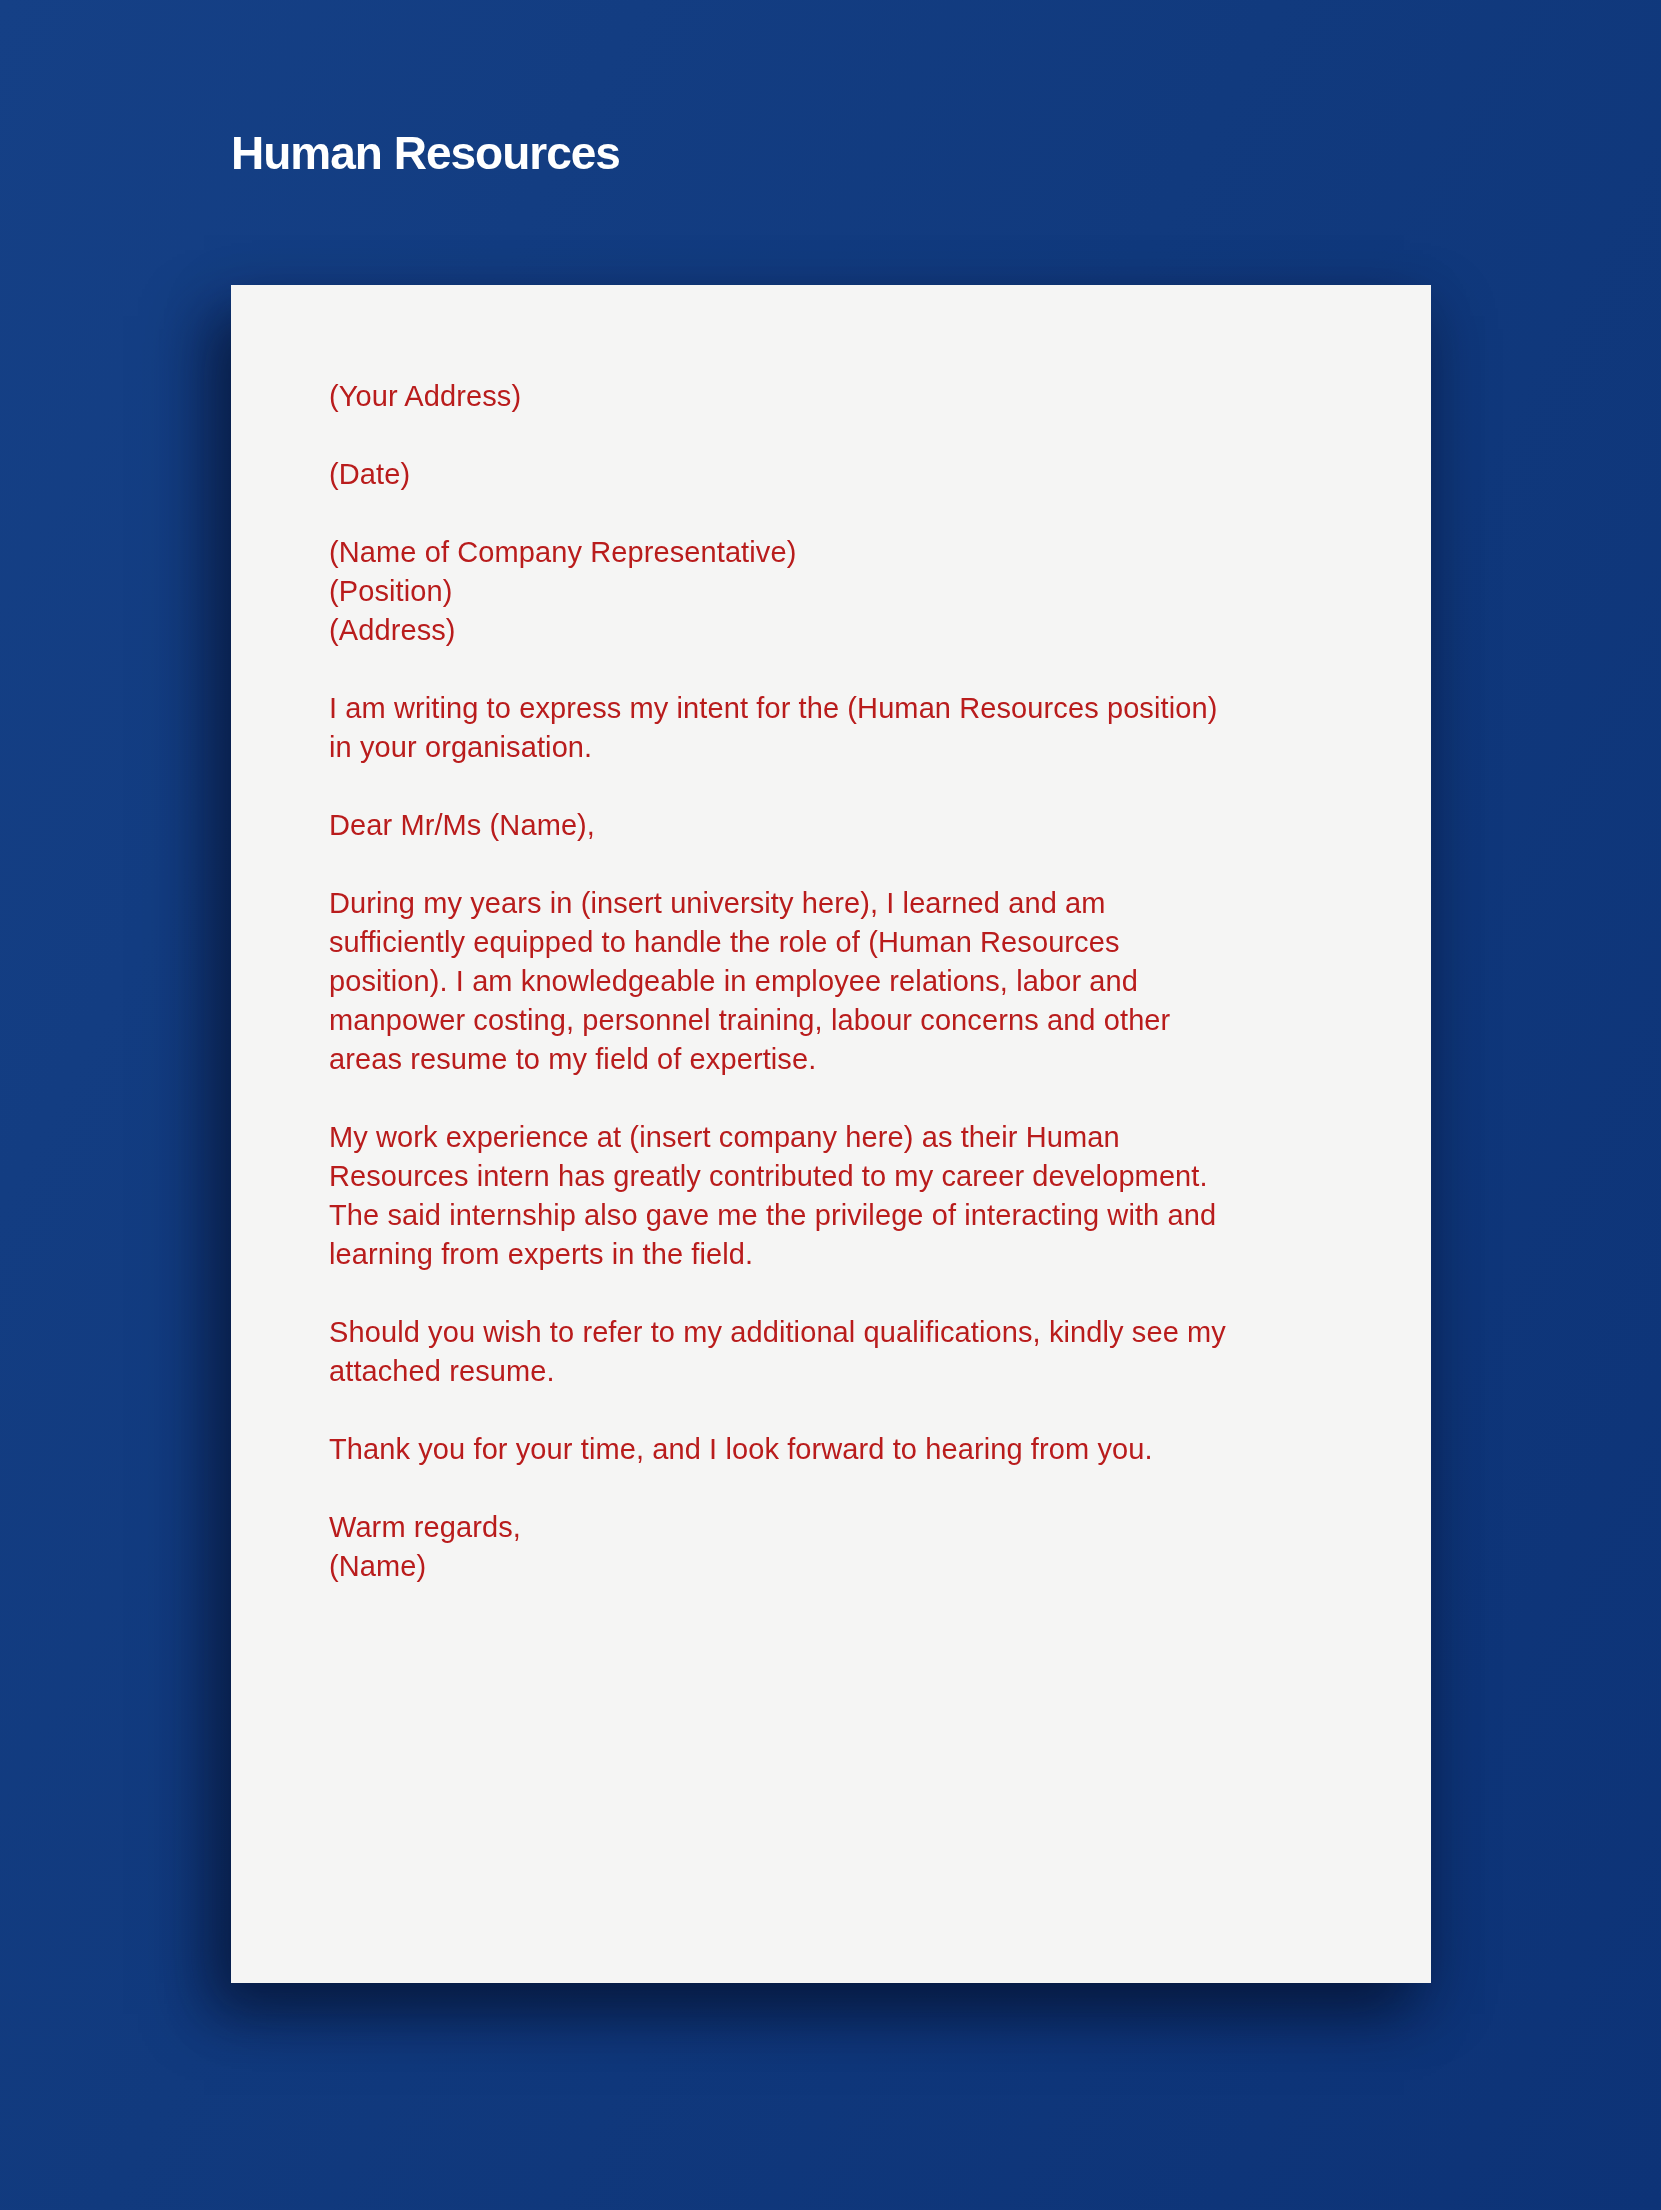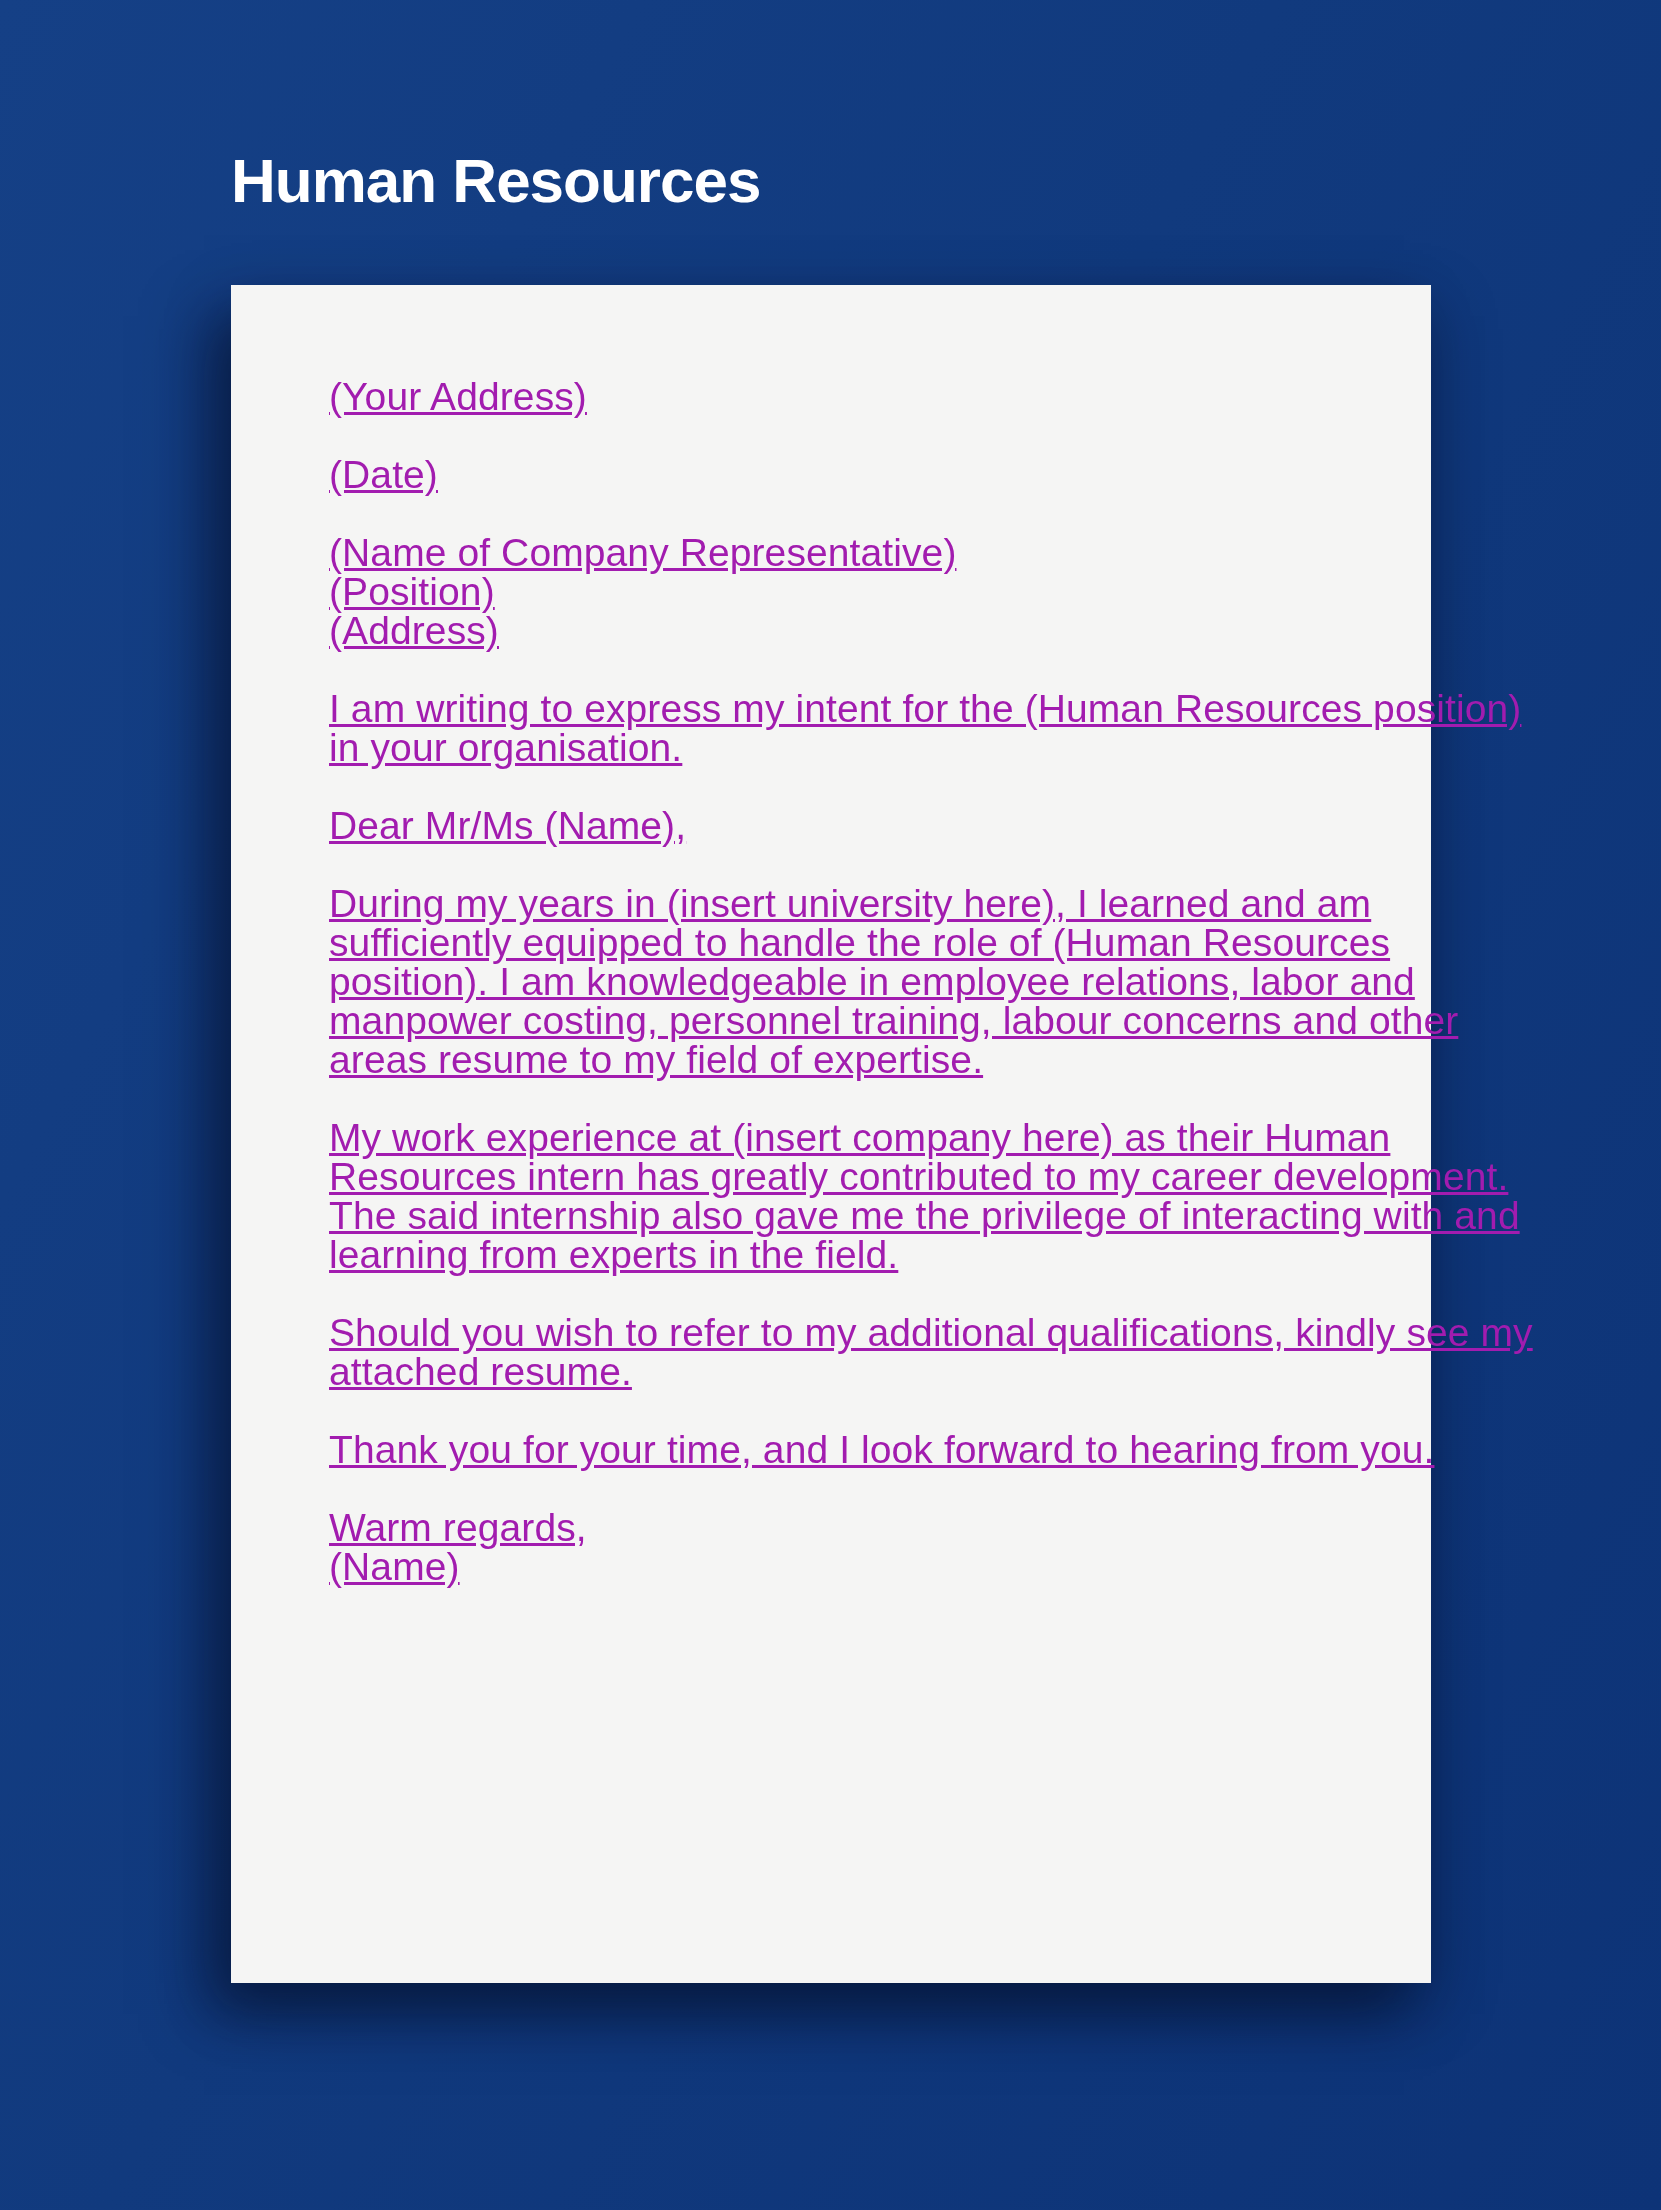--- a/index.html
+++ b/index.html
@@ -11,49 +11,48 @@
     position: relative;
     width: 1662px;
     height: 2211px;
     overflow: hidden;
     background: linear-gradient(118deg, #154086 0%, #113a7e 45%, #0d3377 100%);
     font-family: "Liberation Sans", "DejaVu Sans", sans-serif;
   }
   .page-title {
     position: absolute;
     left: 231px;
-    top: 150px;
+    top: 130px;
     margin: 0;
     color: #ffffff;
-    font-size: 62px;
+    font-size: 46px;
     font-weight: 700;
     letter-spacing: -1px;
     line-height: 1;
     white-space: nowrap;
   }
   .paper {
     position: absolute;
     left: 231px;
     top: 285px;
     width: 1200px;
     height: 1698px;
     background: #f5f5f4;
     box-sizing: border-box;
     padding: 92px 107px 0 98px;
     box-shadow: -27px 31px 54px rgba(3, 12, 38, 0.50),
                 0 21.5px 59px rgba(3, 12, 38, 0.38);
   }
   .paper p {
     margin: 0 0 39px 0;
-    color: #a21caf;
-    font-size: 39px;
+    color: #b91c1c;
+    font-size: 29px;
     line-height: 39px;
     white-space: pre;
     letter-spacing: 0.1px;
-    text-decoration: underline;
   }
 </style>
 </head>
 <body>
 
 <div class="canvas">
   <h1 class="page-title">Human Resources</h1>
 
   <div class="paper">
     <p>(Your Address)</p>

